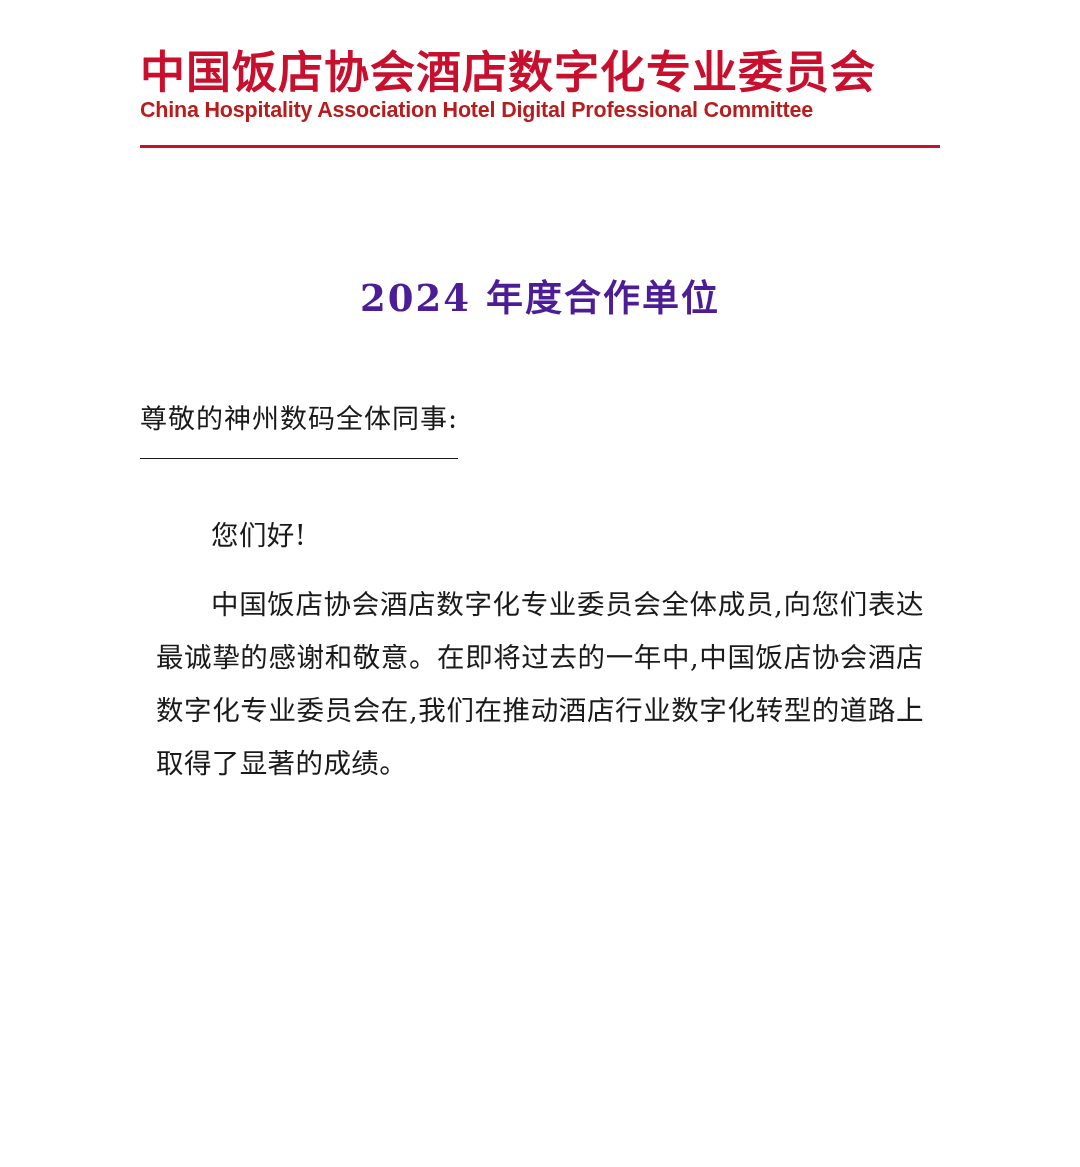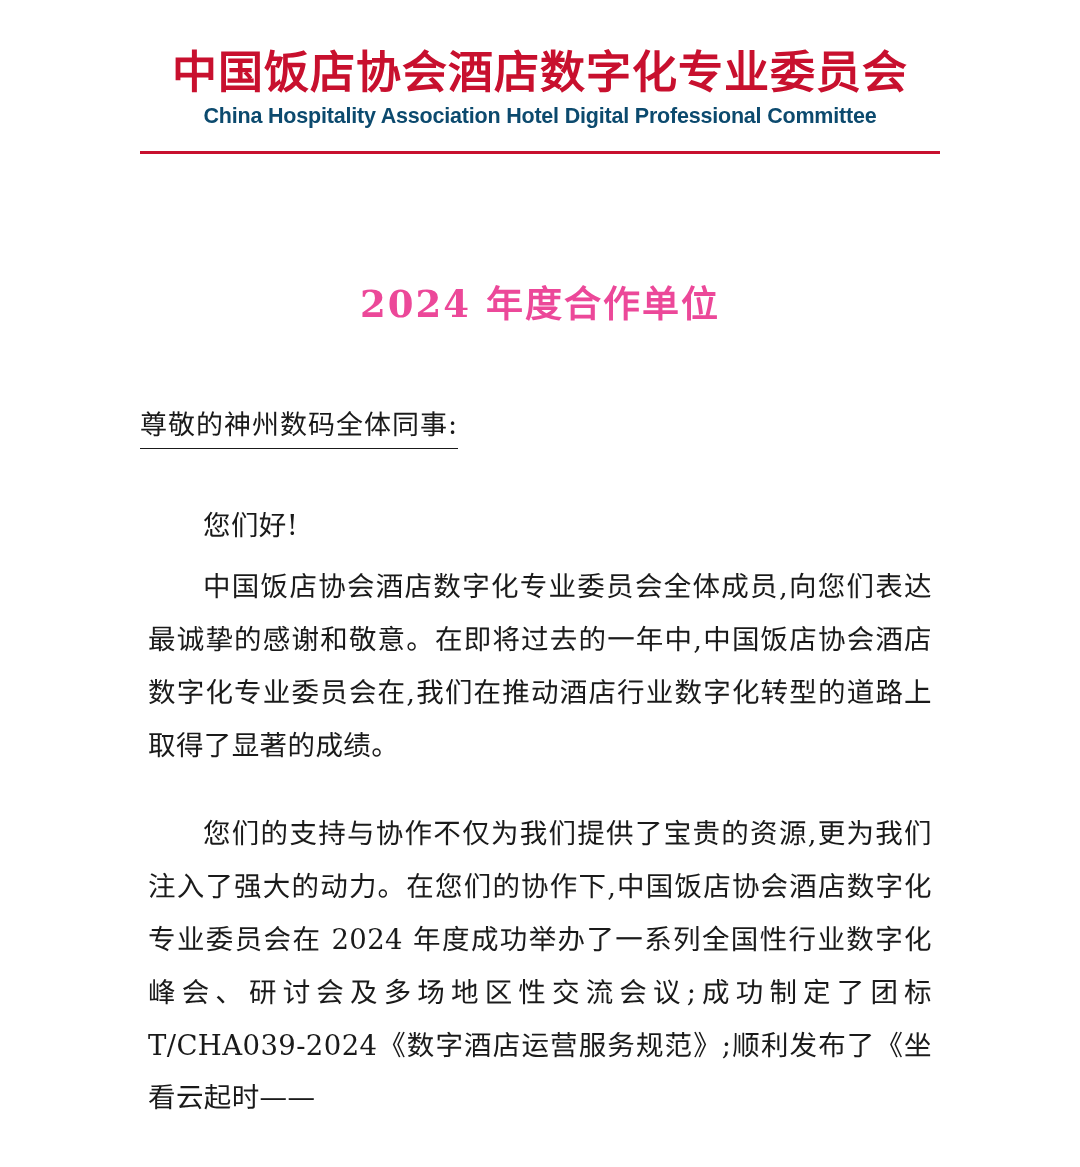--- a/index.html
+++ b/index.html
@@ -18,82 +18,81 @@
     position: relative;
     width: 1080px;
     height: 1167px;
     box-sizing: border-box;
     padding: 0 140px;
   }
 
   
   .letterhead {
     padding-top: 48px;
-    text-align: center;
+    text-align: left;
   }
   .letterhead-cn {
     color: #c8102e;
     font-family: "DejaVu Serif", "Liberation Serif", serif;
     font-weight: bold;
     font-size: 45px;
     letter-spacing: 1px;
     line-height: 1.12;
     white-space: nowrap;
   }
   .letterhead-en {
-    color: #0c4a6e;
+    color: #b91c1c;
     font-family: "Liberation Sans", sans-serif;
     font-weight: bold;
     font-size: 21.5px;
     letter-spacing: -0.2px;
-    margin-top: 6px;
     white-space: nowrap;
   }
   .letterhead-rule {
     margin-top: 22px;
     border-top: 3px solid #c8102e;
     width: 100%;
   }
 
   
   .doc-title {
     text-align: center;
     margin-top: 118px;
     font-weight: bold;
     font-size: 37px;
     line-height: 1.75;
     letter-spacing: 2px;
-    color: #ec4899;
+    color: #4c1d95;
   }
   .doc-title .line2 {
     display: block;
   }
 
   
   .salutation {
     margin-top: 66px;
     font-size: 27px;
     line-height: 1.6;
     letter-spacing: 1px;
     display: inline-block;
     border-bottom: 1.5px solid #1a1a1a;
-    padding-bottom: 2px;
+    padding-bottom: 18px;
   }
 
   
   .body-text {
     margin-top: 50px;
     font-size: 27.5px;
     line-height: 1.92;
     letter-spacing: 0.4px;
     text-align: justify;
     text-justify: inter-ideograph;
   }
   .body-text p {
-    margin: 8px;
+    margin: 16px;
     text-indent: 2em;
   }
   .body-text p.gap {
     margin-top: 36px;
   }
 </style>
 </head>
 <body>
 
 <div class="page">
@@ -106,16 +105,15 @@
 
   <div class="doc-title">
     <span>2024 年度合作单位</span>
   </div>
 
   <div class="salutation">尊敬的神州数码全体同事:</div>
 
   <div class="body-text">
     <p>您们好!</p>
     <p>中国饭店协会酒店数字化专业委员会全体成员,向您们表达最诚挚的感谢和敬意。在即将过去的一年中,中国饭店协会酒店数字化专业委员会在,我们在推动酒店行业数字化转型的道路上取得了显著的成绩。</p>
-    <p class="gap">您们的支持与协作不仅为我们提供了宝贵的资源,更为我们注入了强大的动力。在您们的协作下,中国饭店协会酒店数字化专业委员会在 2024 年度成功举办了一系列全国性行业数字化峰会、研讨会及多场地区性交流会议;成功制定了团标 T/CHA039-2024《数字酒店运营服务规范》;顺利发布了《坐看云起时——</p>
   </div>
 
 </div>
 
 </body></html>

